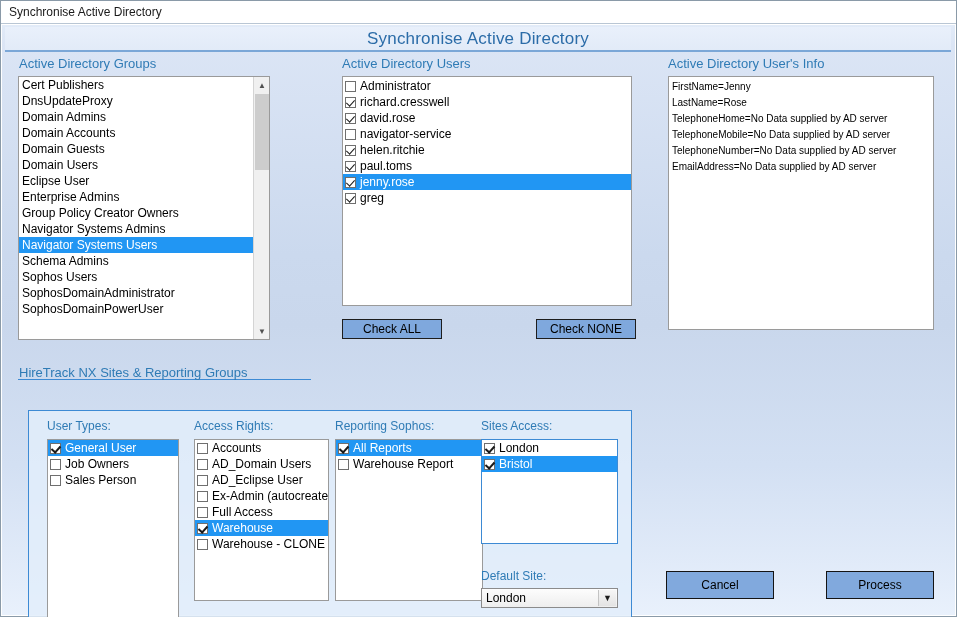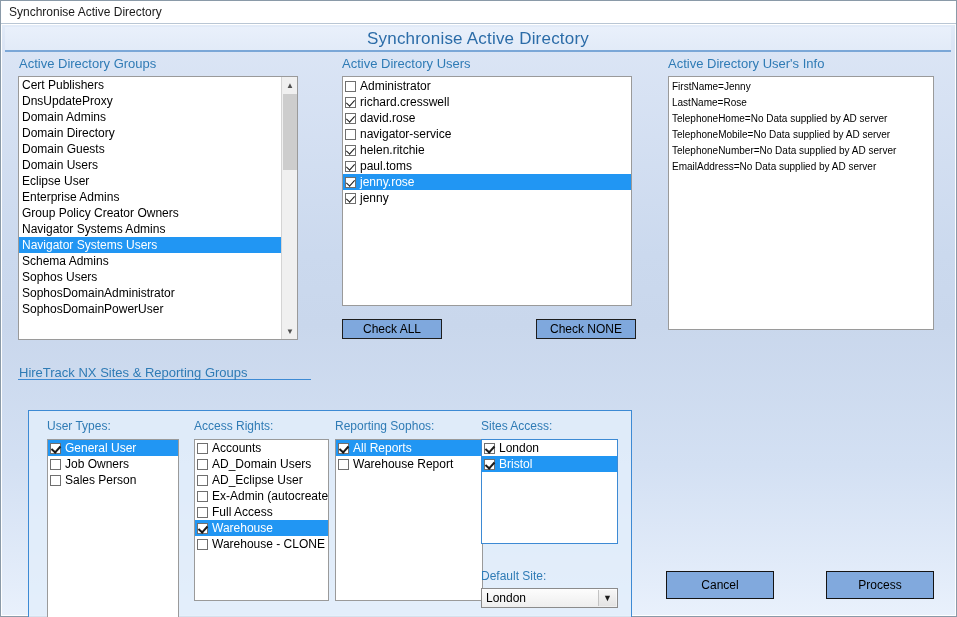--- a/index.html
+++ b/index.html
@@ -251,33 +251,33 @@
   </div>
 
   <div id="client">
 
     <div id="banner">
       <span class="banner-text">Synchronise Active Directory</span>
     </div>
 
     <div class="section-label" style="left:17px; top:31px;">Active Directory Groups</div>
 
-    <div class="listbox gray-border" id="groups-listbox" style="left:16px; top:51px; width:280px; height:264px;">
+    <div class="listbox gray-border" id="groups-listbox" style="left:16px; top:51px; width:252px; height:264px;">
       <div class="lb-inner" id="groups-rows" style="right:16px;">
           <div class="lrow">
             <span class="lbl">Cert Publishers</span>
           </div>
           <div class="lrow">
             <span class="lbl">DnsUpdateProxy</span>
           </div>
           <div class="lrow">
             <span class="lbl">Domain Admins</span>
           </div>
           <div class="lrow">
-            <span class="lbl">Domain Directory</span>
+            <span class="lbl">Domain Accounts</span>
           </div>
           <div class="lrow">
             <span class="lbl">Domain Guests</span>
           </div>
           <div class="lrow">
             <span class="lbl">Domain Users</span>
           </div>
           <div class="lrow">
             <span class="lbl">Eclipse User</span>
           </div>
@@ -340,21 +340,21 @@
           <div class="lrow">
             <span class="cb on"></span>
             <span class="lbl">paul.toms</span>
           </div>
           <div class="lrow sel">
             <span class="cb on"></span>
             <span class="lbl">jenny.rose</span>
           </div>
           <div class="lrow">
             <span class="cb on"></span>
-            <span class="lbl">jenny</span>
+            <span class="lbl">greg</span>
           </div>
         </div>
     </div>
 
     <div class="btn" style="left:340px; top:294px; width:100px; height:20px;">Check ALL</div>
     <div class="btn" style="left:534px; top:294px; width:100px; height:20px;">Check NONE</div>
 
 
     <div class="section-label" style="left:666px; top:31px;">Active Directory User's Info</div>
 

